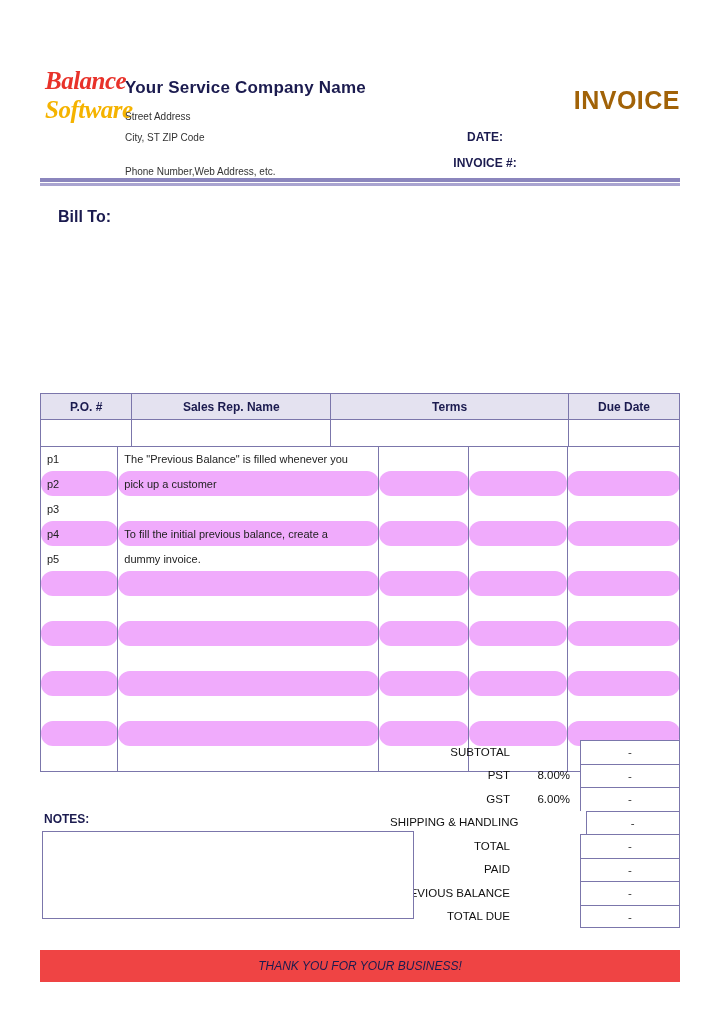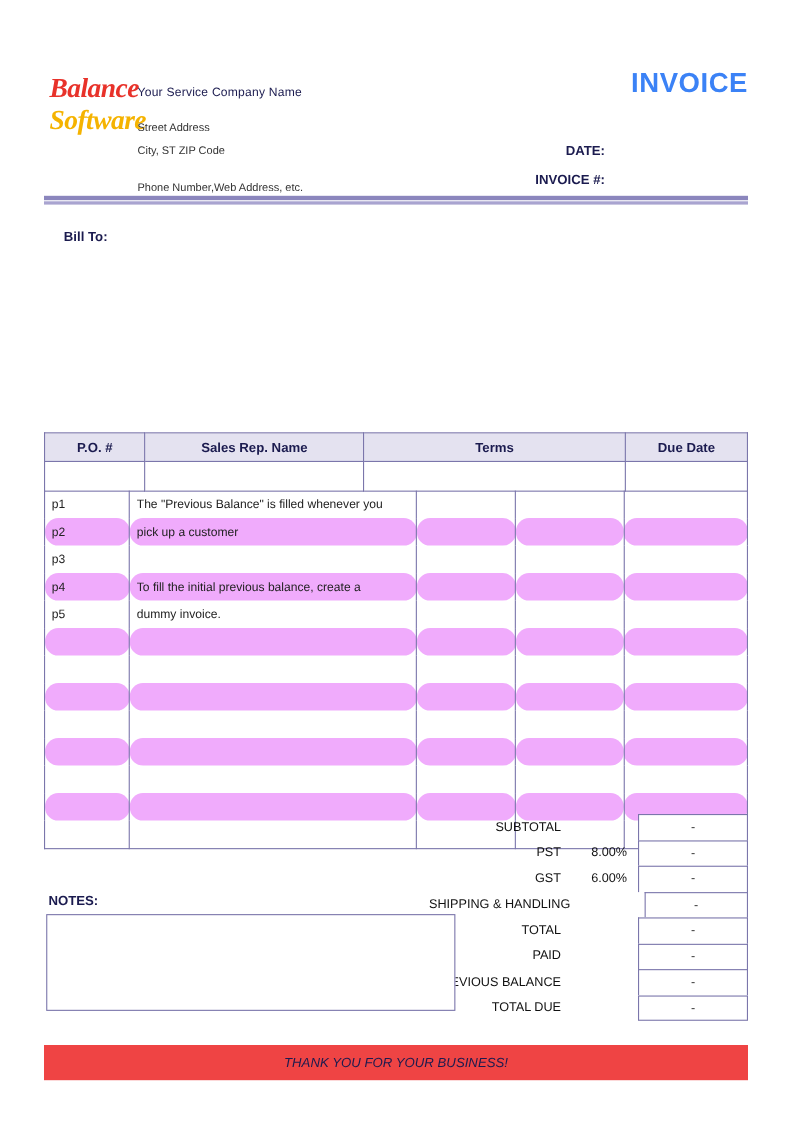--- a/index.html
+++ b/index.html
@@ -54,50 +54,50 @@
     font-size: 25px;
     color: #f5b300;
     line-height: 26px;
     letter-spacing: -0.5px;
     margin-top: 3px;
   }
   .company-name {
     position: absolute;
     left: 85px;
     top: 18px;
-    font-size: 11px;
-    font-weight: normal;
+    font-size: 17px;
+    font-weight: bold;
     color: #1b1b4f;
     letter-spacing: 0.2px;
   }
   .addr {
     position: absolute;
     left: 85px;
     font-size: 10px;
     color: #333333;
   }
   .addr1 { top: 51px; }
   .addr2 { top: 72px; }
   .addr3 { top: 106px; }
 
   .invoice-title {
     position: absolute;
     right: 0px;
-    top: 2px;
+    top: 26px;
     font-size: 25px;
     font-weight: bold;
-    color: #3b82f6;
+    color: #a16207;
     letter-spacing: 0.5px;
   }
   .meta-row {
     position: absolute;
     font-size: 12px;
     font-weight: bold;
     color: #1b1b4f;
-    text-align: right;
+    text-align: center;
     width: 130px;
   }
   .meta-date { right: 130px; top: 70px; }
   .meta-invno { right: 130px; top: 96px; }
 
   .hr-band {
     position: absolute;
     left: 40px;
     top: 178px;
     width: 640px;
@@ -109,21 +109,21 @@
   }
   .hr-band .b2 {
     position: absolute; left: 0; top: 5px; width: 100%; height: 3px;
     background: #a9a4d0;
   }
 
   .bill-to {
     position: absolute;
     left: 58px;
     top: 208px;
-    font-size: 12px;
+    font-size: 16px;
     font-weight: bold;
     color: #1b1b4f;
   }
   .bill-to-box {
     position: absolute;
     left: 40px;
     top: 200px;
     width: 420px;
     height: 140px;
   }

